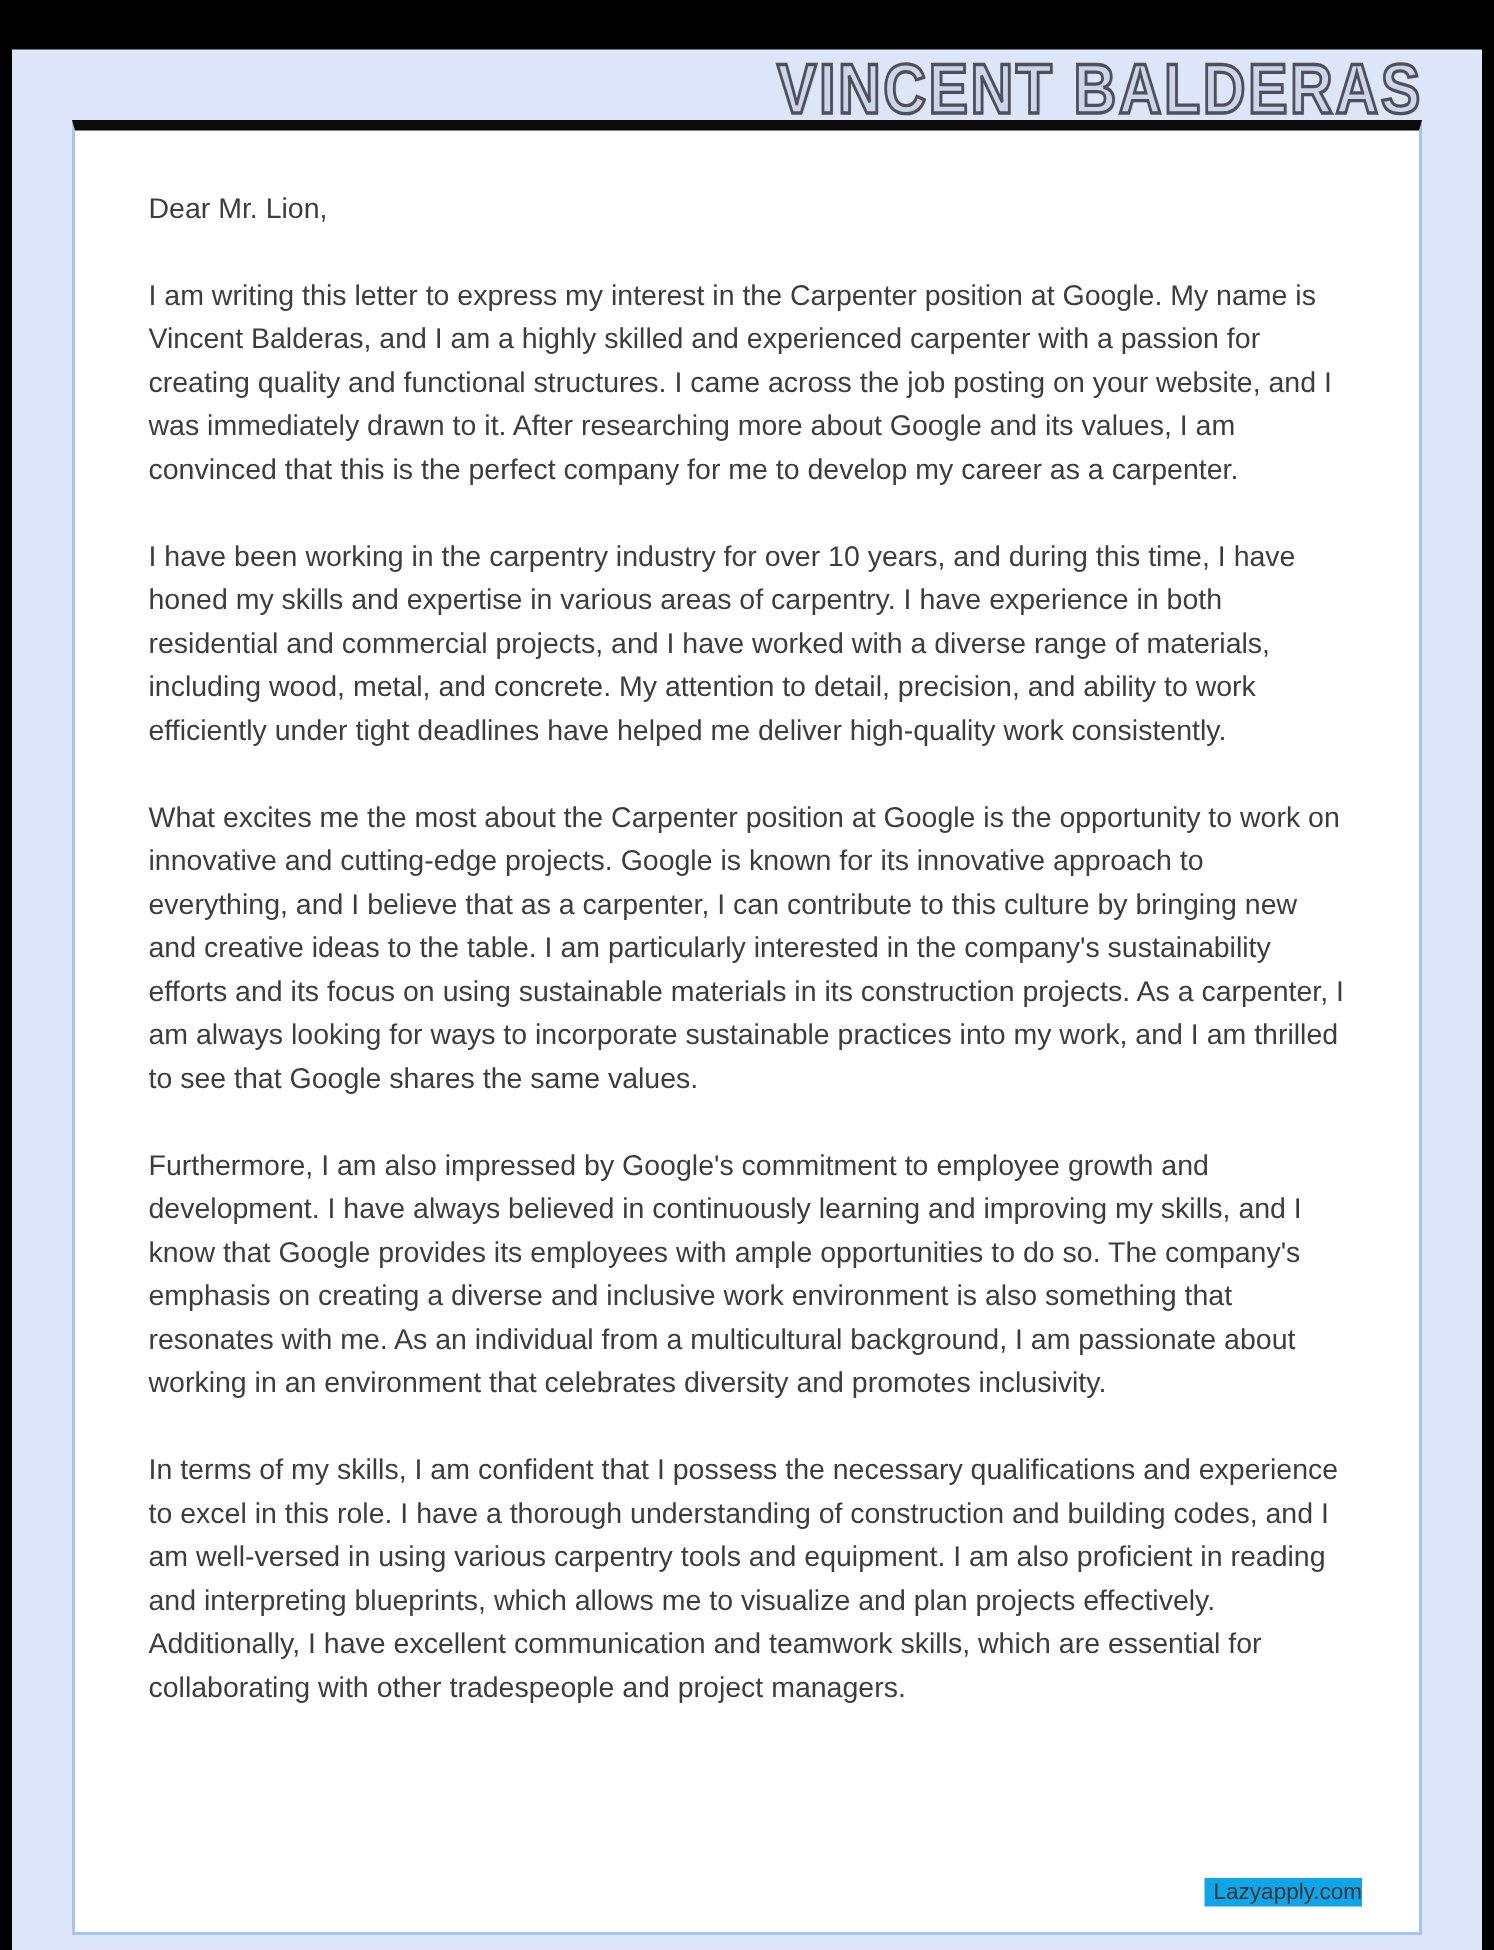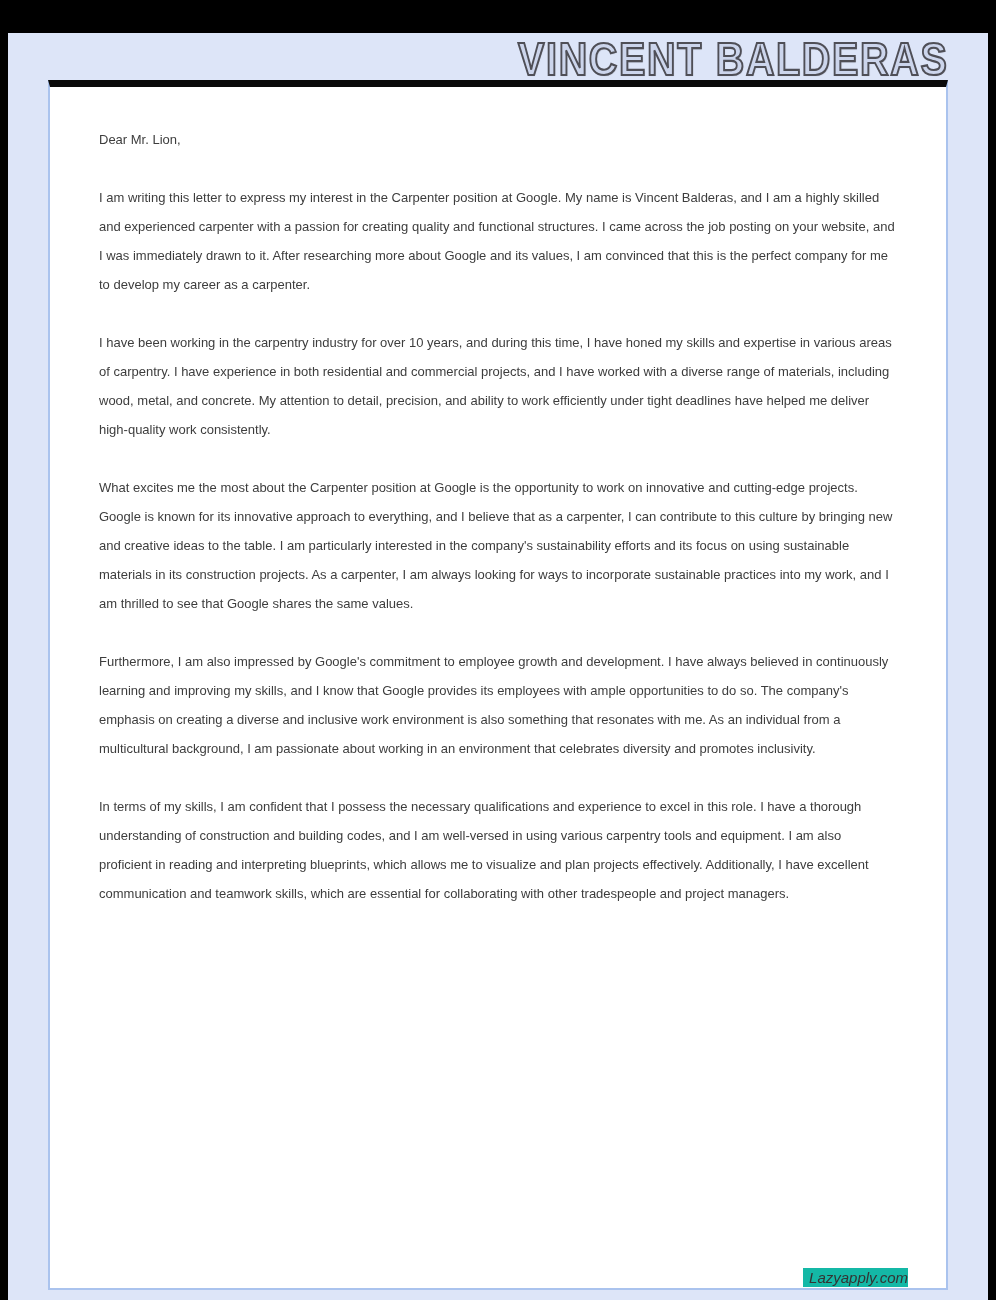--- a/index.html
+++ b/index.html
@@ -49,39 +49,38 @@
     background: #ffffff;
     border-top: 7px solid #0a0a0a;
     border-left: 2px solid #aac3ee;
     border-right: 2px solid #aac3ee;
     border-bottom: 2px solid #aac3ee;
     overflow: hidden;
   }
   .letter-body {
     padding: 38px 50px 0 49px;
     color: #3d3d3d;
-    font-size: 13px;
+    font-size: 19px;
     line-height: 29px;
   }
   .letter-body p {
     margin: 0 0 29px 0;
   }
   .salutation {
     margin-bottom: 29px;
   }
   .brand {
     position: absolute;
     right: 38px;
-    bottom: 1px;
+    bottom: 17px;
     font-size: 15px;
     color: #333333;
-    background: #14b8a6;
+    background: #0ea5e9;
     padding-left: 6px;
     line-height: 19px;
-    font-style: italic;
   }
 </style>
 </head>
 <body>
 
 <div class="canvas">
 
   <h1 class="header-title">VINCENT BALDERAS</h1>
 
   <div class="page">

